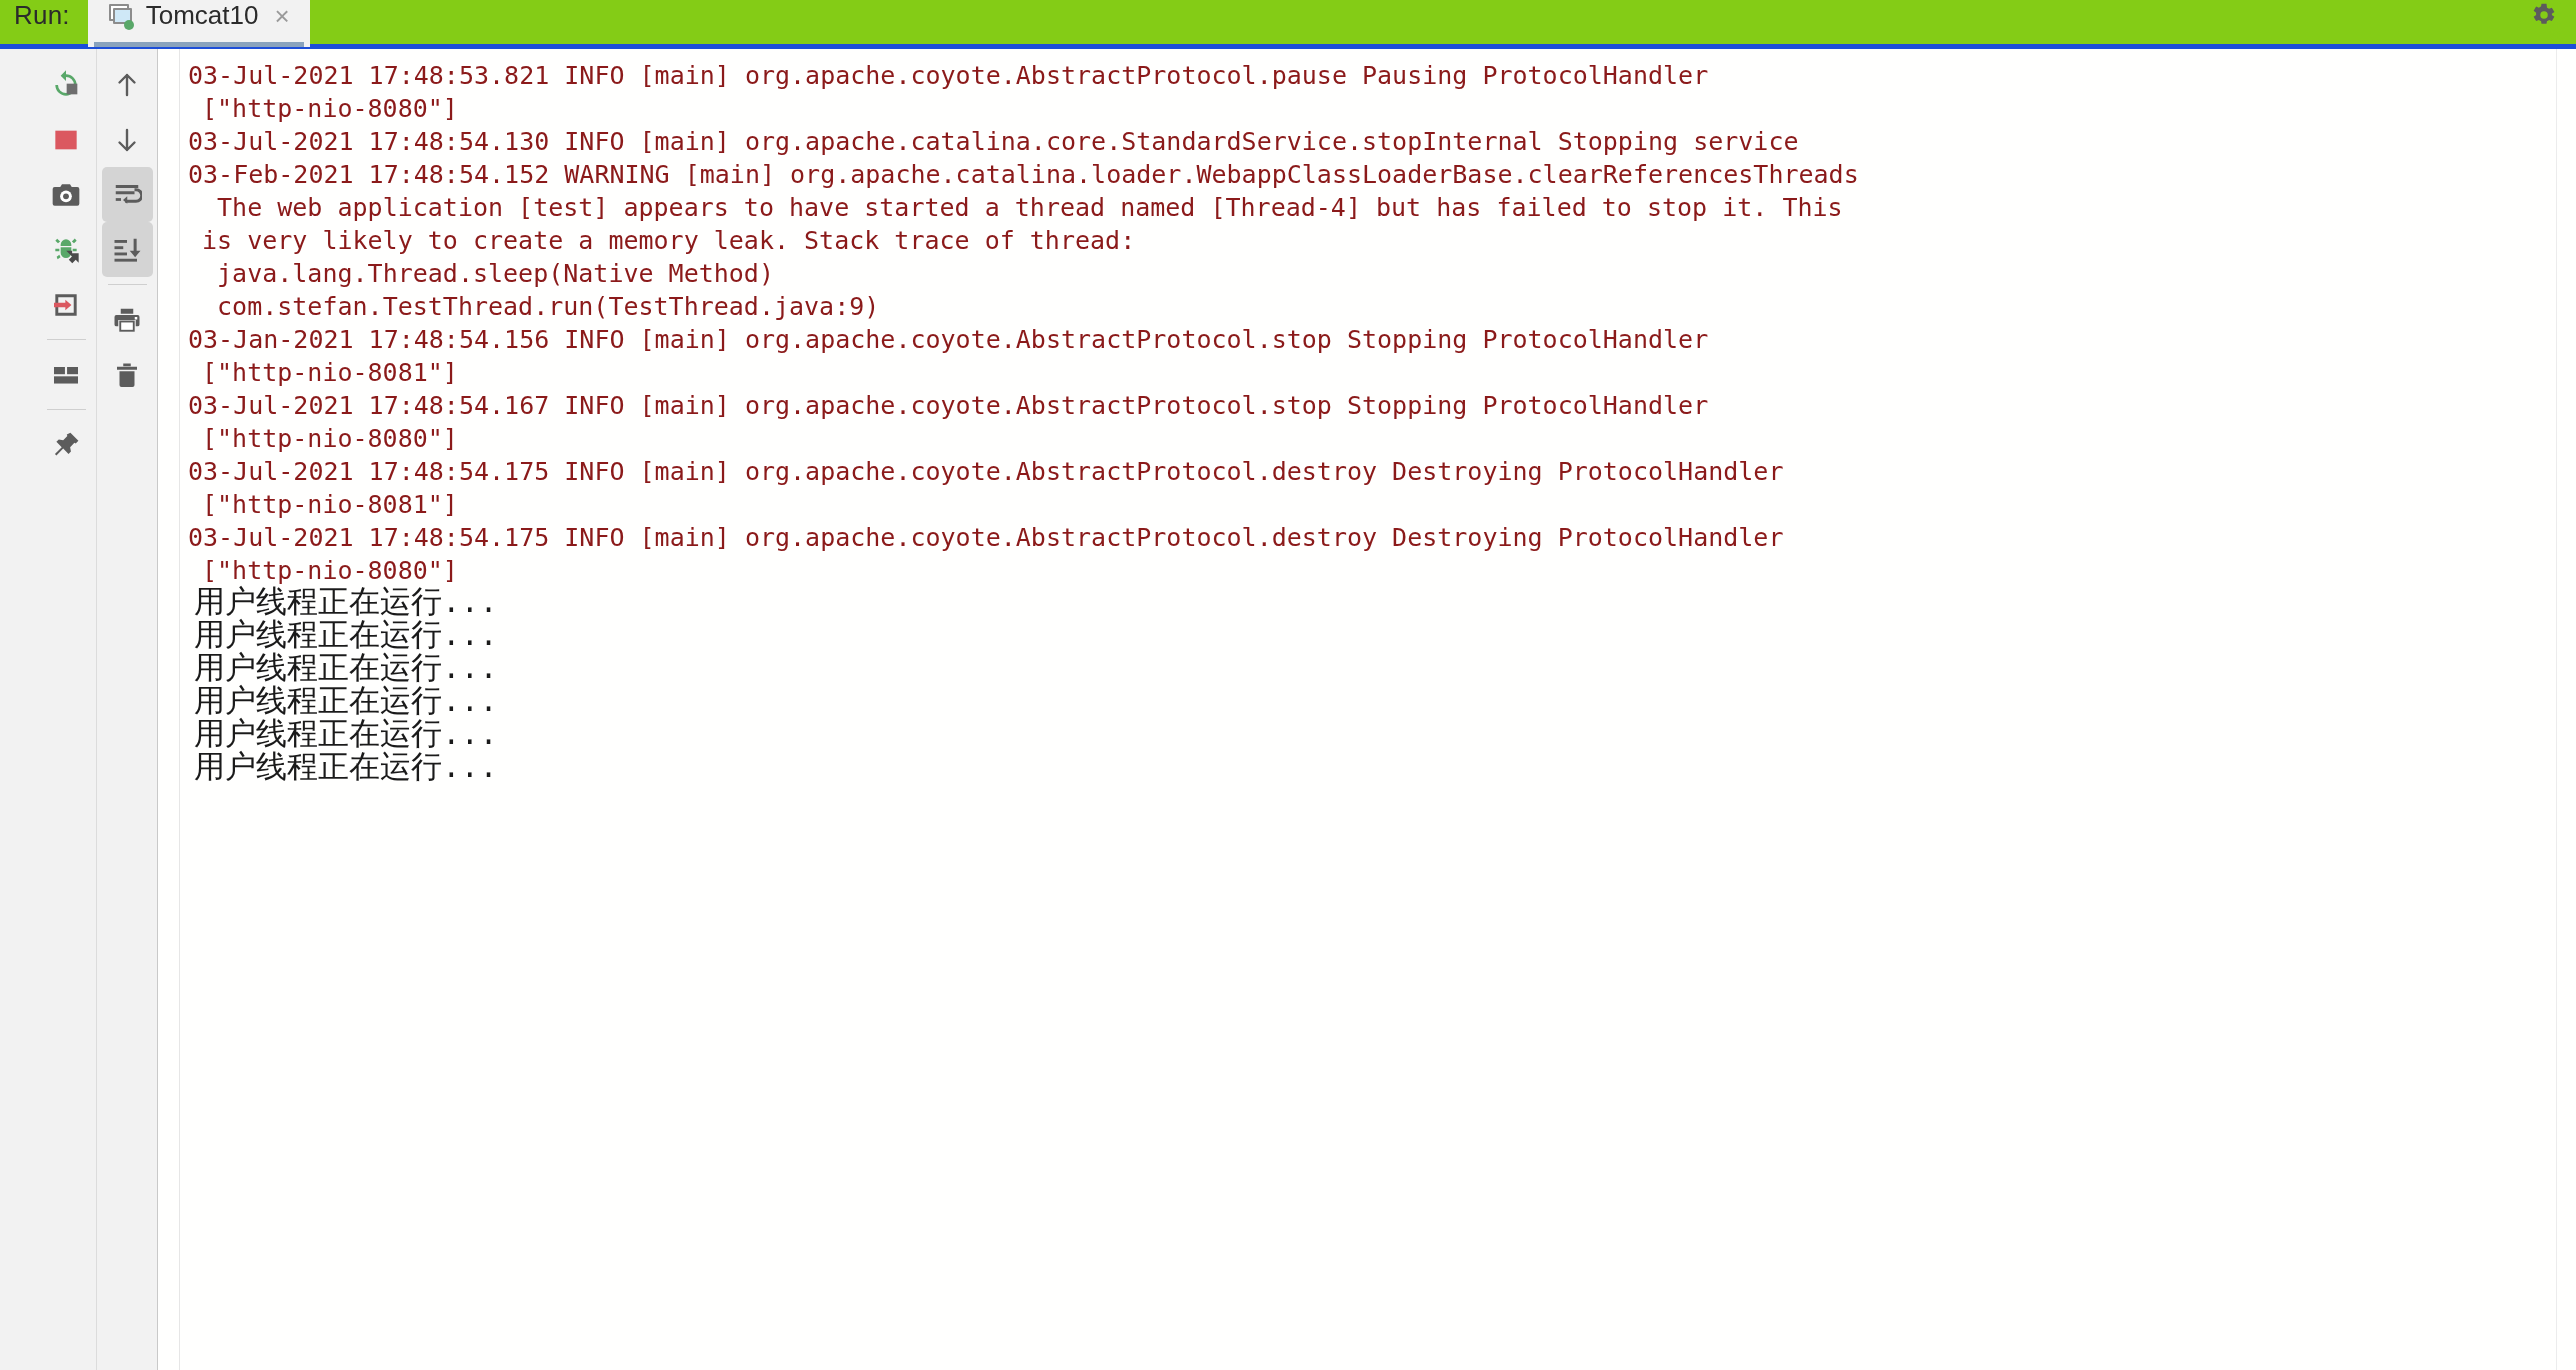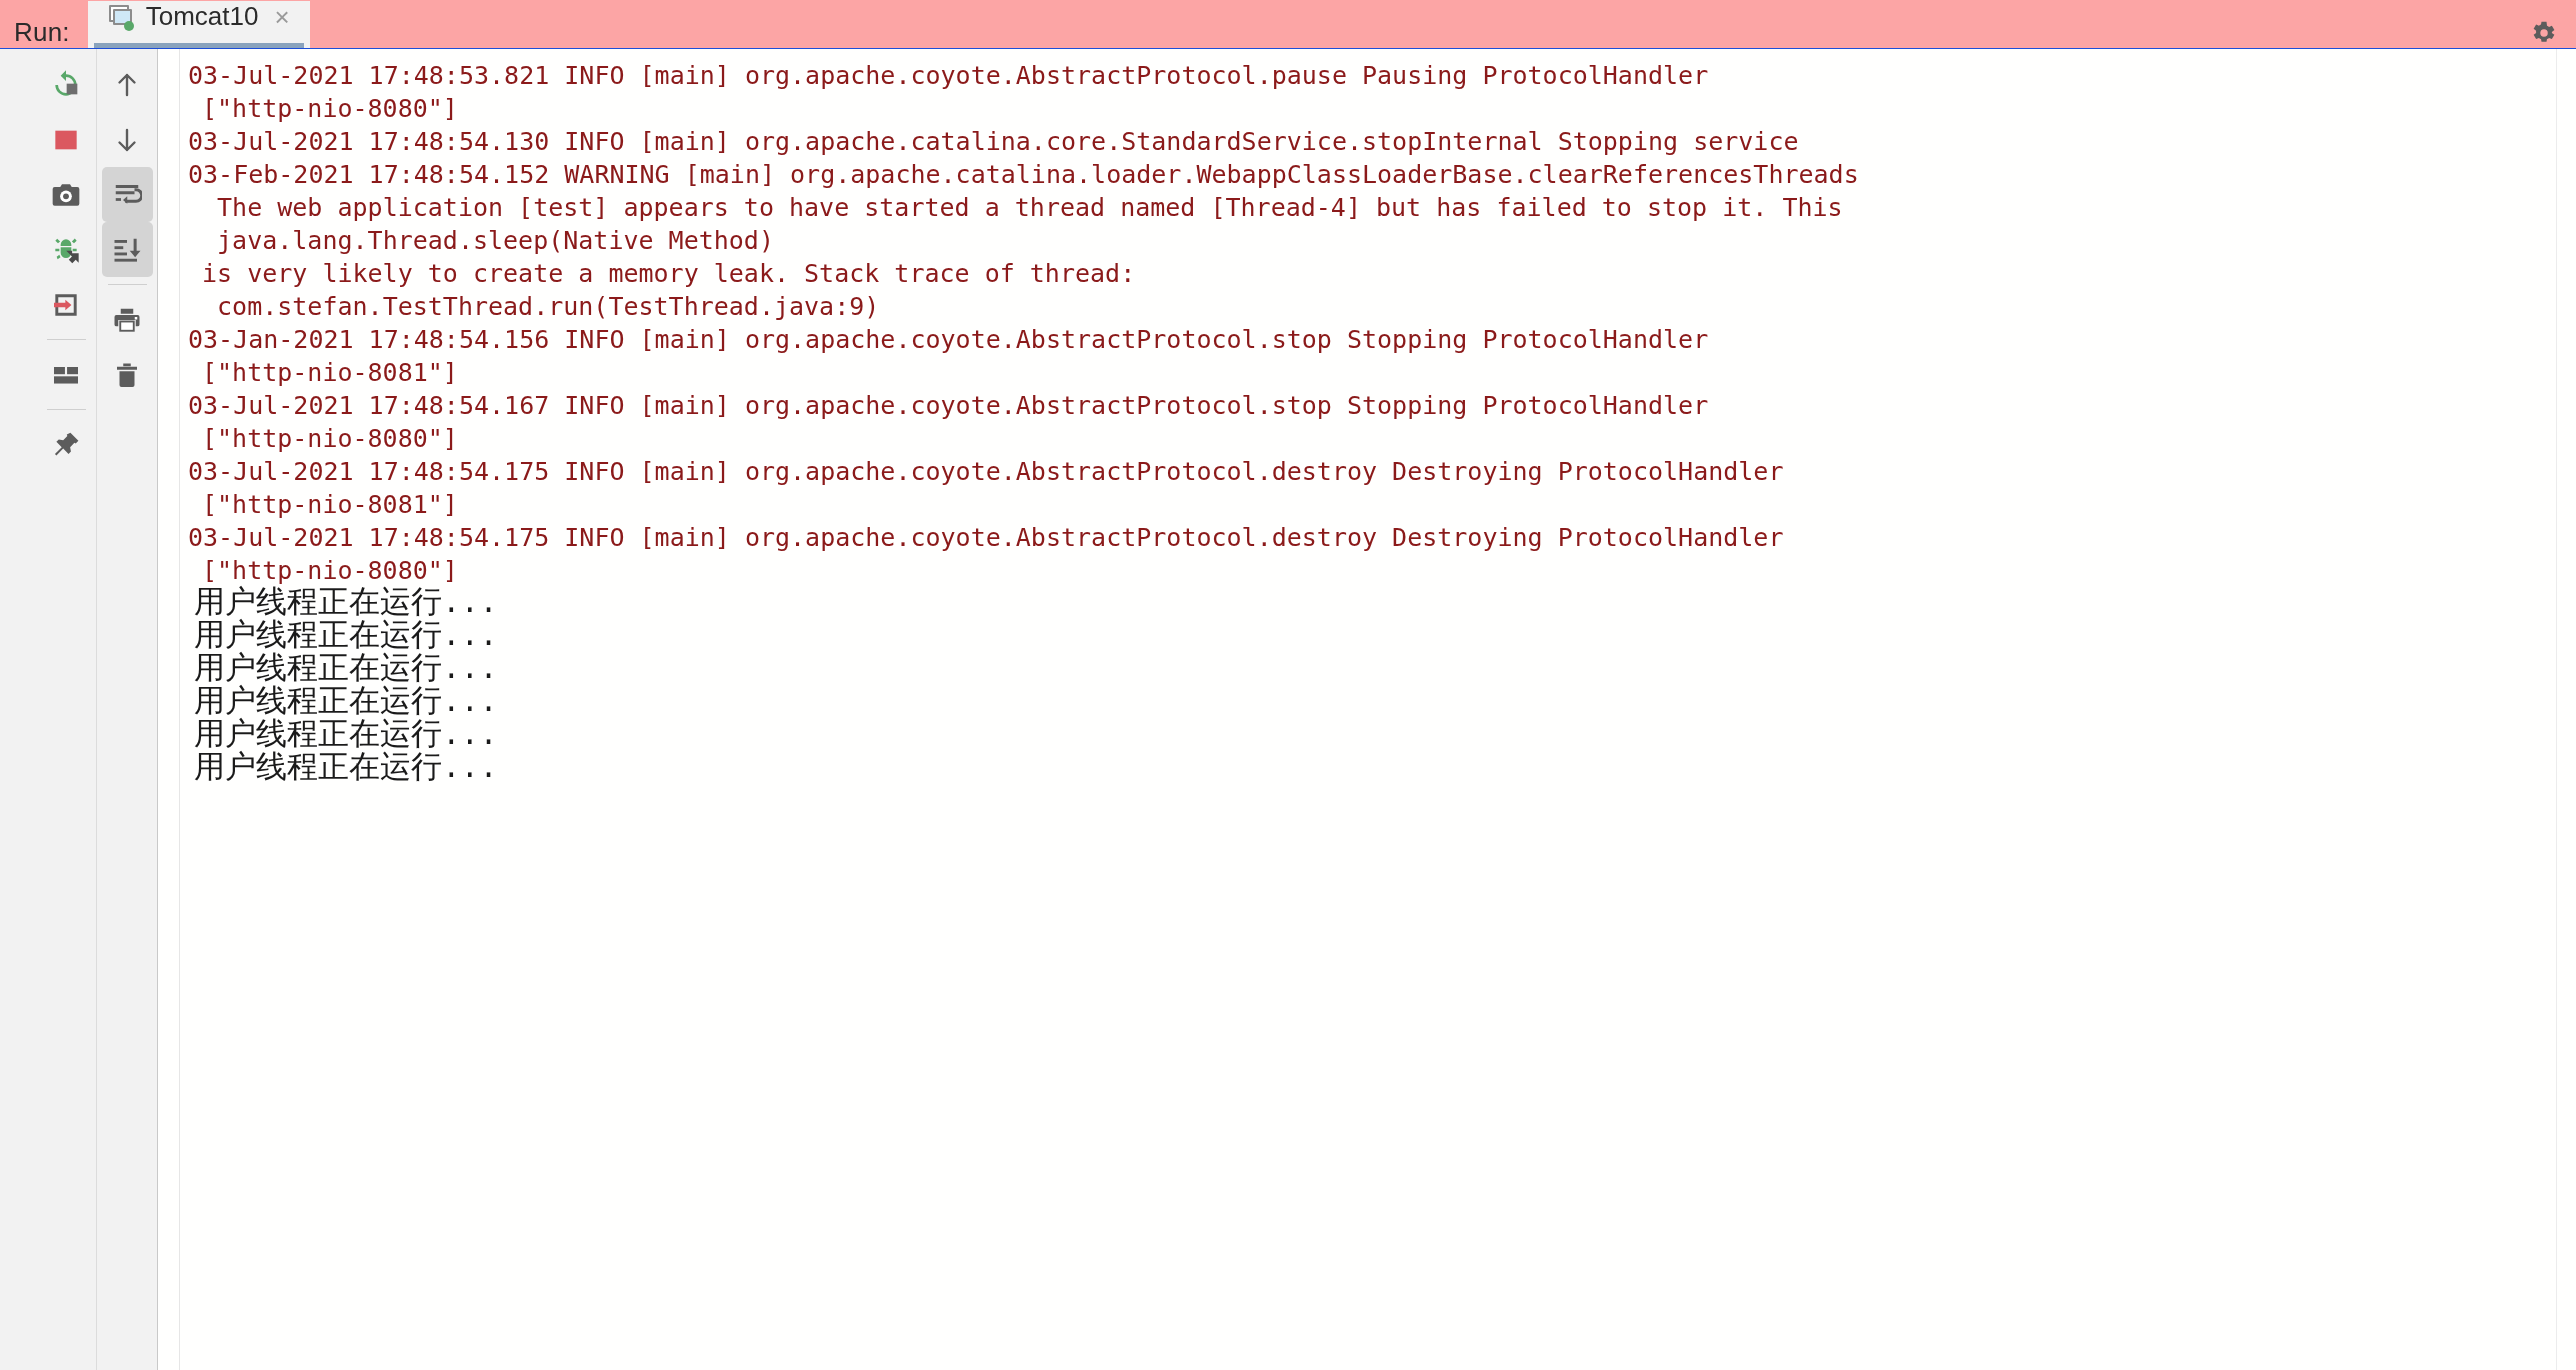--- a/index.html
+++ b/index.html
@@ -16,25 +16,25 @@
     height: 1371px;
     display: flex;
     flex-direction: column;
     background: #f2f2f2;
   }
 
   
   .tabbar {
     height: 49px;
     min-height: 49px;
-    background: #fca5a5;
-    display: flex;
-    align-items: flex-end;
+    background: #84cc16;
+    display: flex;
+    align-items: flex-start;
     position: relative;
-    border-bottom: 1px solid #1d4ed8;
+    border-bottom: 5px solid #1d4ed8;
   }
   .run-label {
     display: flex;
     align-items: center;
     padding: 0 18px 0 14px;
     font-size: 26px;
     color: #2b2b2b;
     letter-spacing: 0.2px;
   }
   .tab {
@@ -349,22 +349,22 @@
     </div>
 
     <div class="console-wrap">
       <div class="gutter"></div>
       <div class="console" id="console-output">
           <div class="log-line">03-Jul-2021 17:48:53.821 INFO [main] org.apache.coyote.AbstractProtocol.pause Pausing ProtocolHandler</div>
           <div class="log-line cont">["http-nio-8080"]</div>
           <div class="log-line">03-Jul-2021 17:48:54.130 INFO [main] org.apache.catalina.core.StandardService.stopInternal Stopping service</div>
           <div class="log-line">03-Feb-2021 17:48:54.152 WARNING [main] org.apache.catalina.loader.WebappClassLoaderBase.clearReferencesThreads</div>
           <div class="log-line cont"> The web application [test] appears to have started a thread named [Thread-4] but has failed to stop it. This</div>
+          <div class="log-line cont">is very likely to create a memory leak. Stack trace of thread:</div>
           <div class="log-line cont"> java.lang.Thread.sleep(Native Method)</div>
-          <div class="log-line cont">is very likely to create a memory leak. Stack trace of thread:</div>
           <div class="log-line cont"> com.stefan.TestThread.run(TestThread.java:9)</div>
           <div class="log-line">03-Jan-2021 17:48:54.156 INFO [main] org.apache.coyote.AbstractProtocol.stop Stopping ProtocolHandler</div>
           <div class="log-line cont">["http-nio-8081"]</div>
           <div class="log-line">03-Jul-2021 17:48:54.167 INFO [main] org.apache.coyote.AbstractProtocol.stop Stopping ProtocolHandler</div>
           <div class="log-line cont">["http-nio-8080"]</div>
           <div class="log-line">03-Jul-2021 17:48:54.175 INFO [main] org.apache.coyote.AbstractProtocol.destroy Destroying ProtocolHandler</div>
           <div class="log-line cont">["http-nio-8081"]</div>
           <div class="log-line">03-Jul-2021 17:48:54.175 INFO [main] org.apache.coyote.AbstractProtocol.destroy Destroying ProtocolHandler</div>
           <div class="log-line cont">["http-nio-8080"]</div>
           <div class="log-line plain">用户线程正在运行...</div>

